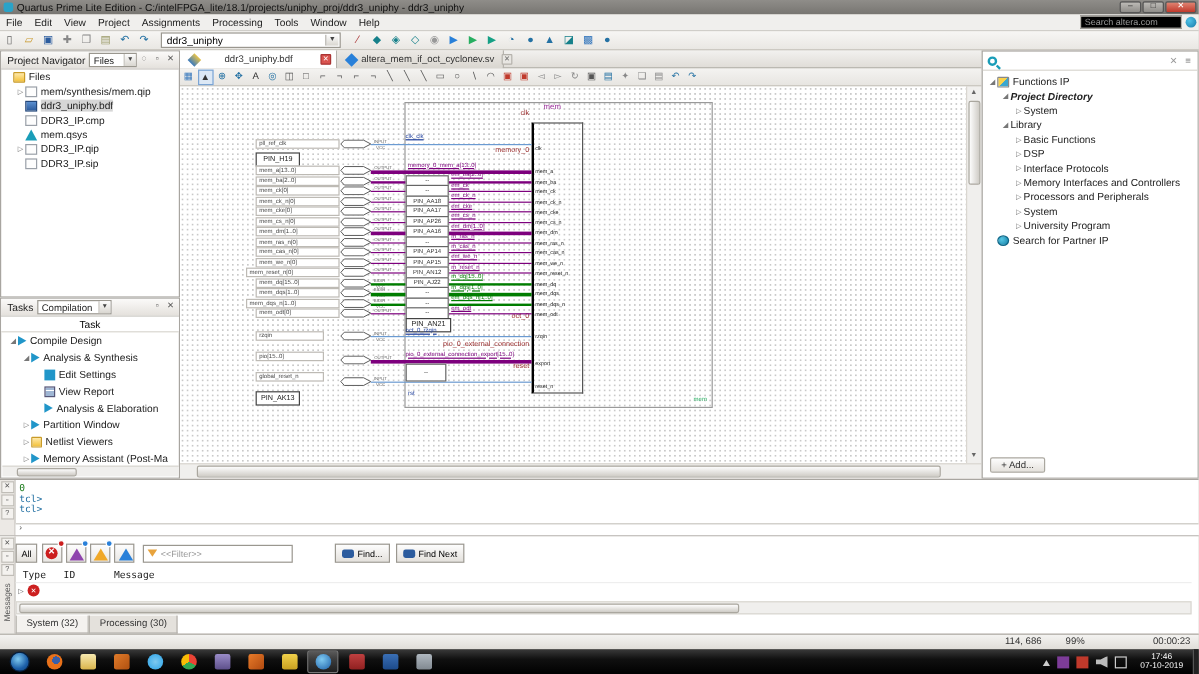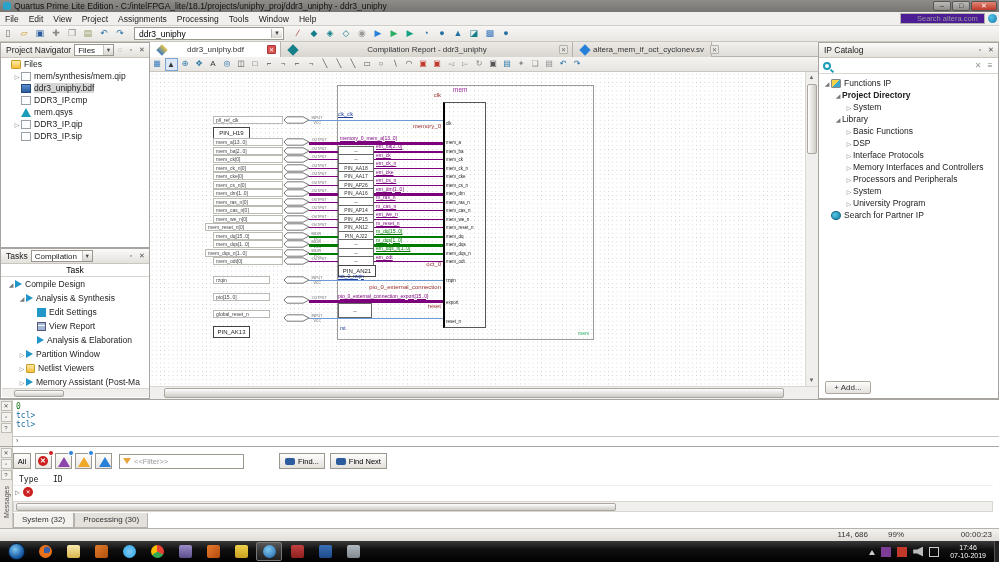--- a/index.html
+++ b/index.html
@@ -10,21 +10,21 @@
 #titlebar { position:absolute; left:0; top:0; width:999px; height:12px; background:linear-gradient(#8f8d89,#777571); display:flex; align-items:center; font-size:8.5px; color:#111; }
 #titlebar .appicon { width:8px; height:8px; margin:0 3px; background:#2aa3c8; border-radius:2px; }
 #titlebar .title { flex:1; white-space:nowrap; overflow:hidden; }
 .winbtns { display:flex; height:11px; margin-right:2px; }
 .winbtn { width:18px; height:10px; margin-left:1px; border:1px solid #555; border-radius:2px; background:linear-gradient(#bdbbb7,#8f8d89); font-size:7px; line-height:8px; text-align:center; color:#222; }
 .winbtn.close { background:linear-gradient(#e08573,#c0392b); color:#fff; width:26px; }
 
 
 #menubar { position:absolute; left:0; top:12px; width:999px; height:14px; background:#f0efed; border-bottom:1px solid #d0cec9; display:flex; align-items:center; font-size:8.5px; color:#222; }
 #menubar .menu { padding:0 5px; }
-#searchbox { position:absolute; right:14px; top:1px; width:85px; height:11px; border:1px solid #b5b2ac; background:#4c1d95; font-size:7.5px; color:#999; padding-left:16px; line-height:10px; }
+#searchbox { position:absolute; right:14px; top:1px; width:85px; height:11px; border:1px solid #b5b2ac; background:#000000; font-size:7.5px; color:#999; padding-left:3px; line-height:10px; }
 #searchglobe { position:absolute; right:2px; top:2px; width:9px; height:9px; border-radius:50%; background:radial-gradient(circle at 35% 35%, #4fc3e8, #1679a8); }
 
 
 #maintoolbar { position:absolute; left:0; top:26px; width:999px; height:16px; background:linear-gradient(#f7f6f4,#e9e7e3); border-bottom:1px solid #c9c6c0; display:flex; align-items:center; }
 .tbicon { width:14px; height:13px; margin:0 1px; font-size:9px; line-height:13px; text-align:center; }
 #projcombo { width:150px; height:13px; border:1px solid #9a978f; background:#fff; font-size:8.5px; display:flex; align-items:center; padding-left:4px; margin:0 6px; position:relative; }
 #projcombo .carrow { position:absolute; right:1px; top:1px; width:11px; height:9px; background:linear-gradient(#fdfdfd,#d9d6d0); border-left:1px solid #b5b2ac; font-size:6px; line-height:9px; text-align:center; color:#444; }
 
 
 .panel { position:absolute; background:#fff; border:1px solid #a8a5a0; }
@@ -313,25 +313,20 @@
       </div>
     <div class="hscroll" style="width:147px">
         <div class="hthumb" style="left:12px;width:50px"></div>
       </div>
   </div>
 
   <div id="tabbar">
       <div class="tab active" style="width: 131px;">
         <span class="ticn" style="background: linear-gradient(rgb(232, 196, 74), rgb(58, 122, 189));"></span>
         <span class="tlabel2">ddr3_uniphy.bdf</span>
-        <span class="tclose">✕</span>
-      </div>
-      <div class="tab" style="width: 292px;">
-        <span class="ticn" style="background: rgb(22, 128, 138);"></span>
-        <span class="tlabel2">Compilation Report - ddr3_uniphy</span>
         <span class="tclose">✕</span>
       </div>
       <div class="tab" style="width: 139px;">
         <span class="ticn" style="background: rgb(41, 128, 217);"></span>
         <span class="tlabel2">altera_mem_if_oct_cyclonev.sv</span>
         <span class="tclose">✕</span>
       </div>
     </div>
   <div id="edittools">
       <div class="etool" style="color: rgb(58, 122, 189);">▦</div>
@@ -557,41 +552,34 @@
   <div id="vscroll">
     <div class="scrollarrow" style="top:0">▲</div>
     <div class="vthumb"></div>
     <div class="scrollarrow" style="bottom:0">▼</div>
   </div>
   <div id="hscrollmain">
       <div class="hthumb2"></div>
     </div>
 
   <div id="ipcatalog" class="panel">
-    <div class="phead">
-      <span class="ptitle">IP Catalog</span>
-      <div class="pheadbtns">
-        <div class="pheadbtn">▫</div>
-        <div class="pheadbtn">✕</div>
-      </div>
-    </div>
     <div id="ipsearch">
       <div class="sicon"></div>
       <div class="sx">✕</div>
       <div class="smenu">≡</div>
     </div>
     <div class="tree" id="iptree">
         <div class="trow" style="padding-left: 4px;">
           <span class="caret">◢</span>
           <span class="ticon ipstack"></span>
           <span class="tlabel">Functions IP</span>
         </div>
         <div class="trow" style="padding-left: 15px;">
           <span class="caret">◢</span>
-          <span class="tlabel" style="font-weight: bold;">Project Directory</span>
+          <span class="tlabel" style="font-weight: bold; font-style: italic;">Project Directory</span>
         </div>
         <div class="trow" style="padding-left: 26px;">
           <span class="caret">▷</span>
           <span class="tlabel">System</span>
         </div>
         <div class="trow" style="padding-left: 15px;">
           <span class="caret">◢</span>
           <span class="tlabel" style="font-weight: normal;">Library</span>
         </div>
         <div class="trow" style="padding-left: 26px;">
@@ -678,20 +666,21 @@
           <span>Find...</span>
         </div>
       <div class="findbtn">
           <div class="binoc"></div>
           <span>Find Next</span>
         </div>
     </div>
     <div id="msghead">
         <span style="width: 40px; padding-left: 6px;">Type</span>
         <span style="width: 42px; padding-left: 0px;">ID</span>
+        <span style="width: 300px; padding-left: 0px;">Message</span>
       </div>
     <div id="msgrow">
       <span style="color:#888; width:10px; padding-left:2px;">▷</span>
       <span class="erricon" style="position:static; margin-right:34px; flex:none;">✕</span>
     </div>
     <div id="msghscroll">
         <div class="hthumb2"></div>
       </div>
     <div id="msgtabs">
         <div class="msgtab active">System (32)</div>

